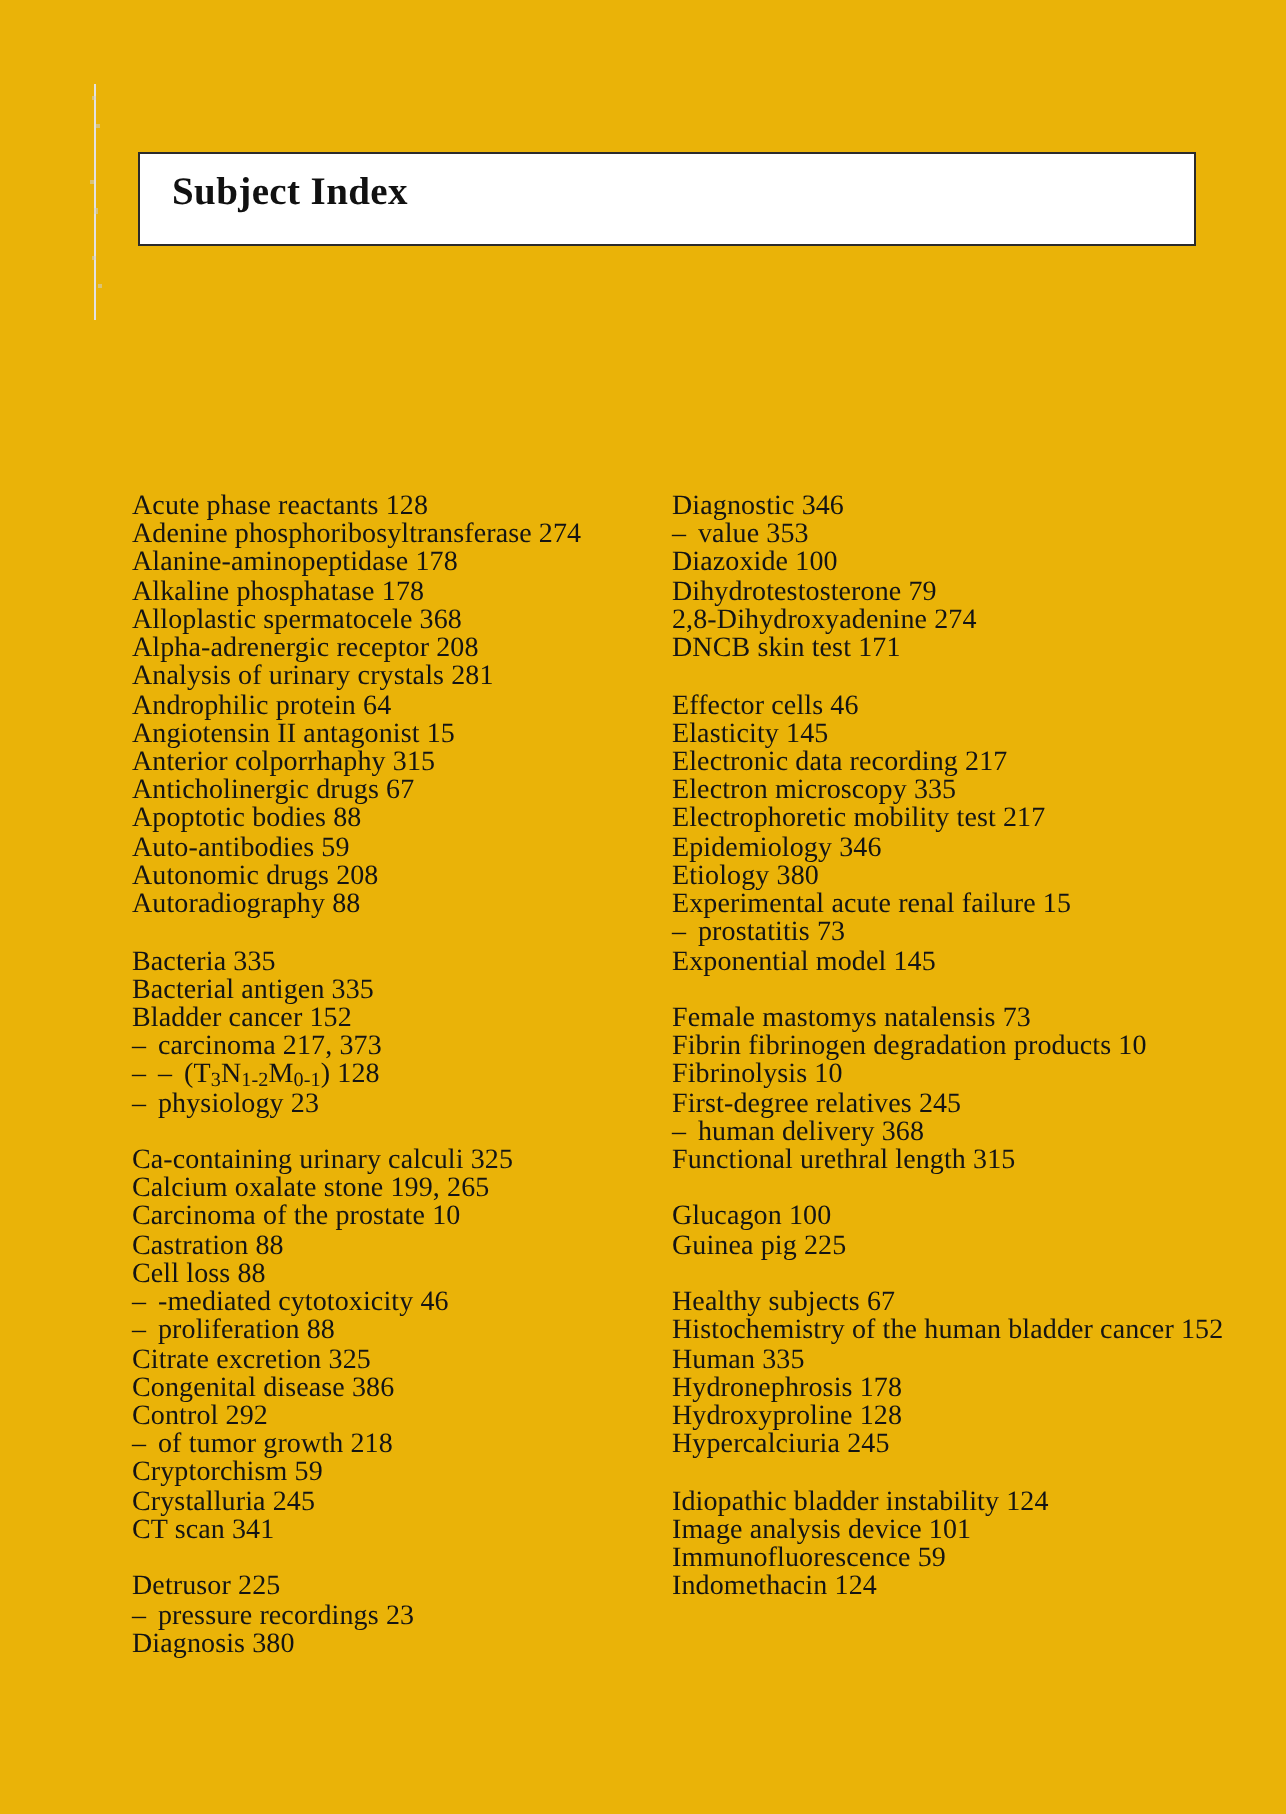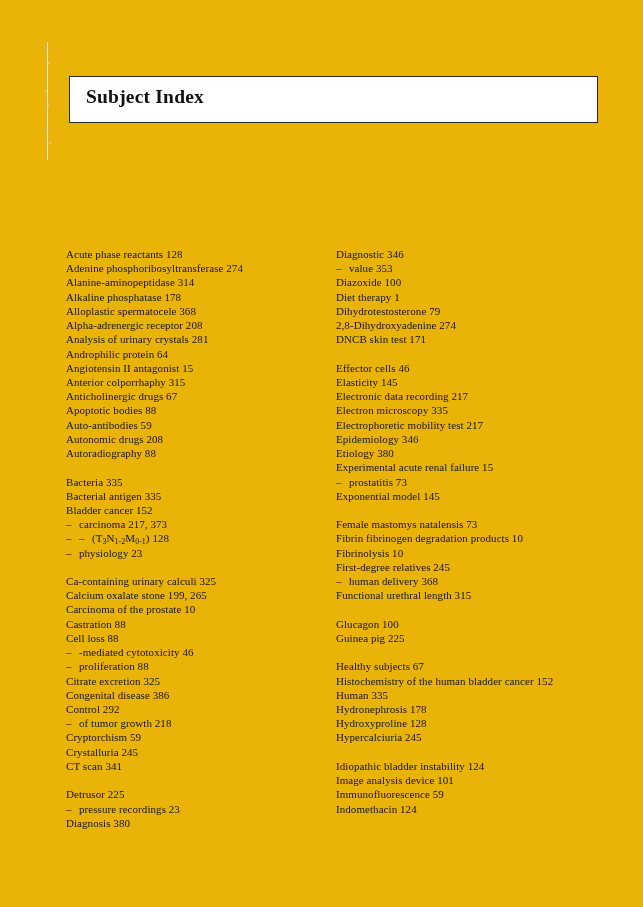--- a/index.html
+++ b/index.html
@@ -62,21 +62,21 @@
   
   #columns {
     position: absolute;
     left: 0;
     top: 247px;
     width: 643px;
   }
   .column {
     position: absolute;
     top: 0;
-    font-size: 11px;
+    font-size: 14px;
     line-height: 14.22px;
     color: #141414;
   }
   #col-left  { left: 66px;  width: 262px; }
   #col-right { left: 336px; width: 290px; }
 
   .entry {
     white-space: nowrap;
     letter-spacing: .06px;
   }
@@ -114,21 +114,21 @@
   <div class="scan-speck" style="left:49px;top:142px;width:2px;height:2px;"></div>
 
   <div id="title-box">
     <div id="title-text">Subject Index</div>
   </div>
 
   <div id="columns">
     <div id="col-left" class="column">
         <div class="entry"><span>Acute phase reactants  128</span></div>
         <div class="entry"><span>Adenine phosphoribosyltransferase  274</span></div>
-        <div class="entry"><span>Alanine-aminopeptidase  314</span></div>
+        <div class="entry"><span>Alanine-aminopeptidase  178</span></div>
         <div class="entry"><span>Alkaline phosphatase  178</span></div>
         <div class="entry"><span>Alloplastic spermatocele  368</span></div>
         <div class="entry"><span>Alpha-adrenergic receptor  208</span></div>
         <div class="entry"><span>Analysis of urinary crystals  281</span></div>
         <div class="entry"><span>Androphilic protein  64</span></div>
         <div class="entry"><span>Angiotensin II antagonist  15</span></div>
         <div class="entry"><span>Anterior colporrhaphy  315</span></div>
         <div class="entry"><span>Anticholinergic drugs  67</span></div>
         <div class="entry"><span>Apoptotic bodies  88</span></div>
         <div class="entry"><span>Auto-antibodies  59</span></div>
@@ -158,21 +158,20 @@
         <div class="entry"><span>CT scan  341</span></div>
         <div class="gap"></div>
         <div class="entry"><span>Detrusor  225</span></div>
         <div class="entry sub"><span class="dash">–</span><span>pressure recordings  23</span></div>
         <div class="entry"><span>Diagnosis  380</span></div>
       </div>
     <div id="col-right" class="column">
         <div class="entry"><span>Diagnostic  346</span></div>
         <div class="entry sub"><span class="dash">–</span><span>value  353</span></div>
         <div class="entry"><span>Diazoxide  100</span></div>
-        <div class="entry"><span>Diet therapy  1</span></div>
         <div class="entry"><span>Dihydrotestosterone  79</span></div>
         <div class="entry"><span>2,8-Dihydroxyadenine  274</span></div>
         <div class="entry"><span>DNCB skin test  171</span></div>
         <div class="gap"></div>
         <div class="entry"><span>Effector cells  46</span></div>
         <div class="entry"><span>Elasticity  145</span></div>
         <div class="entry"><span>Electronic data recording  217</span></div>
         <div class="entry"><span>Electron microscopy  335</span></div>
         <div class="entry"><span>Electrophoretic mobility test  217</span></div>
         <div class="entry"><span>Epidemiology  346</span></div>

